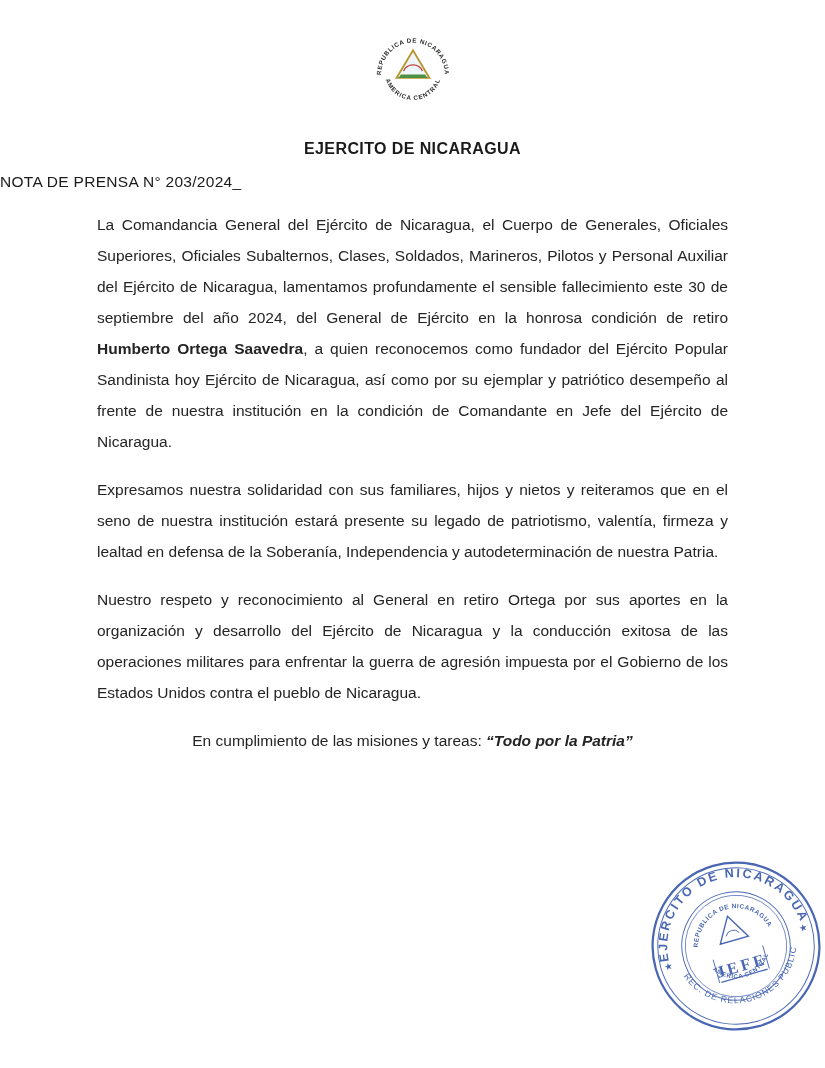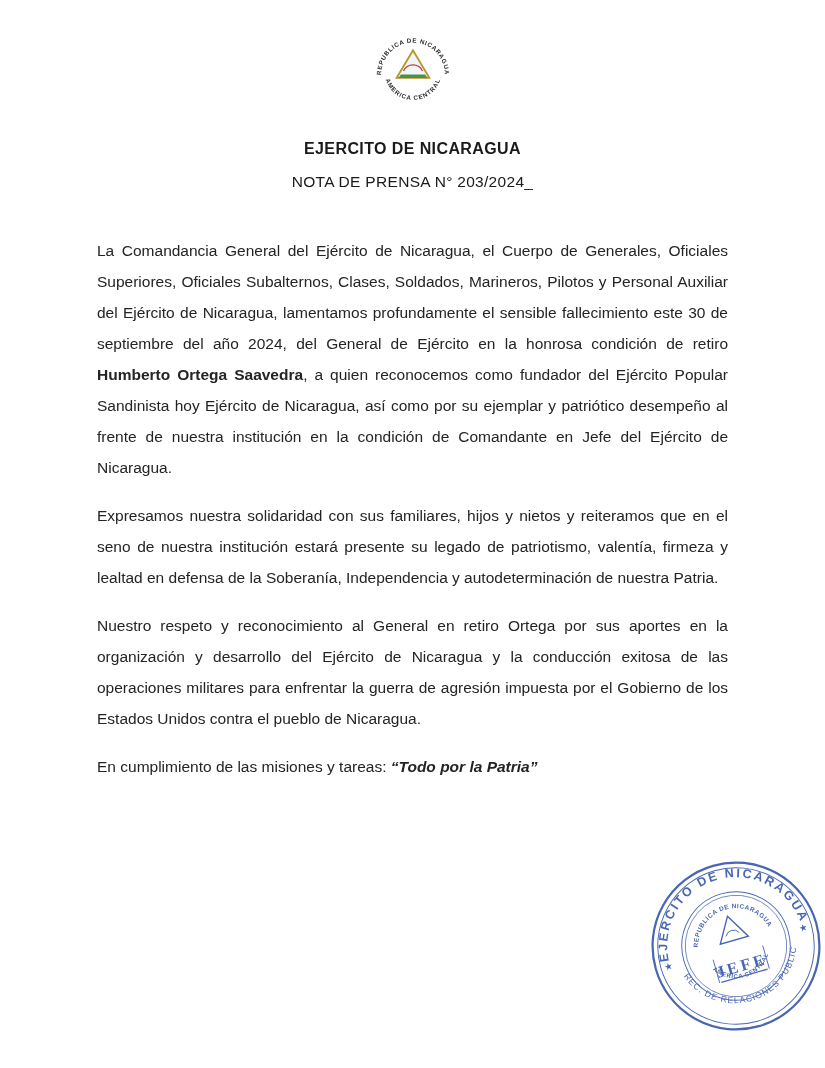--- a/index.html
+++ b/index.html
@@ -21,37 +21,37 @@
   .doc-title {
     margin: 26px 0 0 0;
     text-align: center;
     font-size: 16px;
     font-weight: bold;
     letter-spacing: 0.4px;
     color: #1a1a1a;
   }
   .doc-subtitle {
     margin: 15px 0 0 0;
-    text-align: center;
+    text-align: left;
     font-size: 15.5px;
     font-weight: normal;
     letter-spacing: 0.3px;
     color: #1a1a1a;
   }
   .doc-body {
-    margin: 44px 97px 0 97px;
+    margin: 18px 97px 0 97px;
   }
   .doc-body p {
     margin: 0 0 17px 0;
     font-size: 15.5px;
     line-height: 31px;
     text-align: justify;
     color: #242424;
   }
-  .doc-body p.no-justify { text-align: left; }
+  .doc-body p.no-justify { text-align: center; }
   strong.name { font-weight: bold; }
   strong.bi { font-weight: bold; font-style: italic; }
   .doc-footer {
     margin: 6px 97px 0 97px;
     text-align: center;
     font-weight: bold;
     font-size: 15.5px;
     line-height: 25px;
     color: #1a1a1a;
   }

